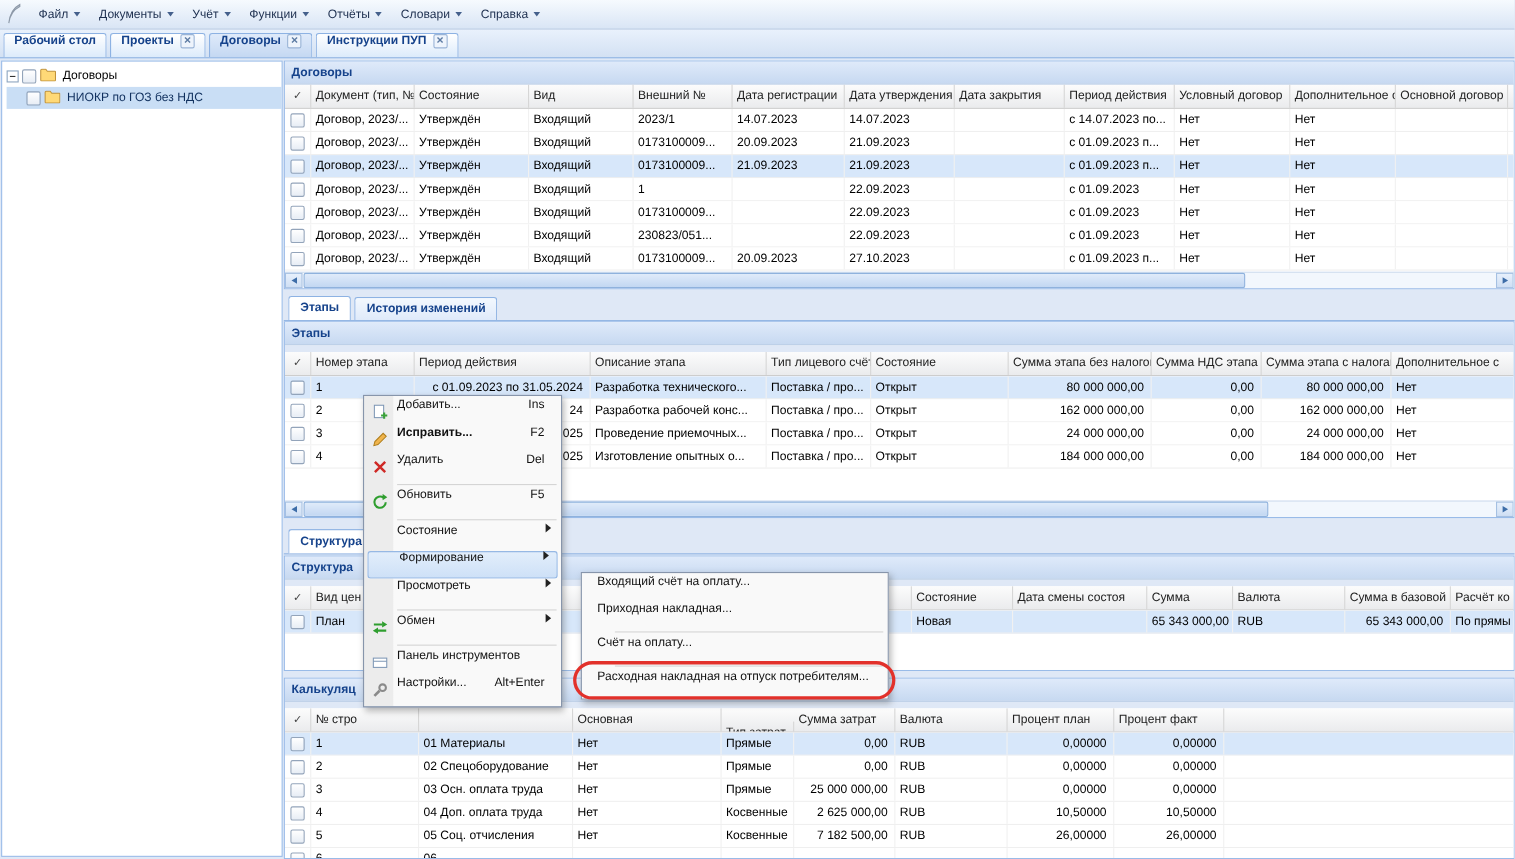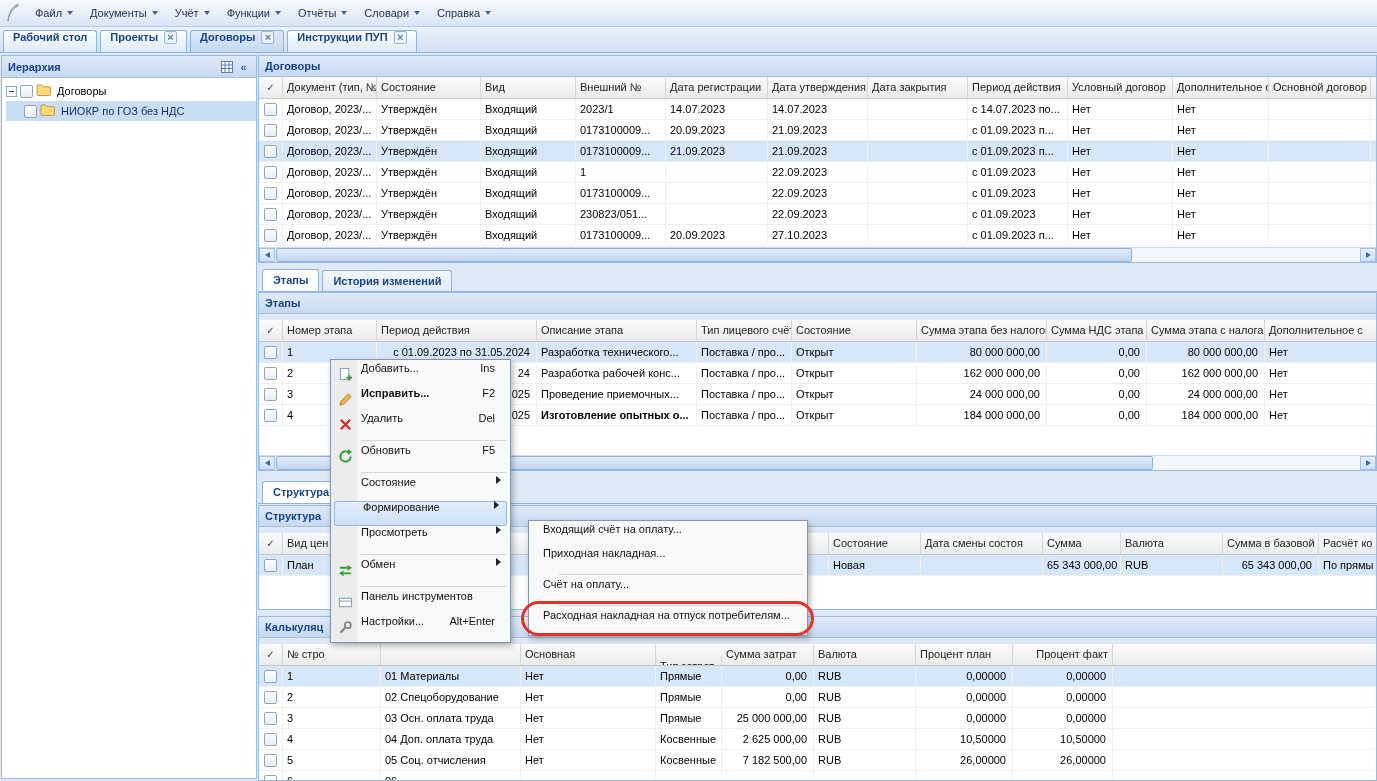--- a/index.html
+++ b/index.html
@@ -138,31 +138,20 @@
         <span>Договоры</span>
         <span class="tab-close">×</span>
       </div>
       <div class="wtab">
         <span>Инструкции ПУП</span>
         <span class="tab-close">×</span>
       </div>
     </div>
 
   <div class="hier">
-    <div class="panel-hdr">
-      <span>Иерархия</span>
-      <span class="sp"></span>
-      <span class="hdr-btn">
-        <svg width="12" height="12" viewBox="0 0 12 12">
-            <rect x="0.5" y="0.5" width="11" height="11" fill="#fff" stroke="#5b7fae"></rect>
-            <path d="M0.5 4h11M0.5 7.5h11M4 0.5v11M8 0.5v11" stroke="#5b7fae" fill="none"></path>
-          </svg>
-      </span>
-      <span class="hdr-btn">«</span>
-    </div>
     <div class="tree">
       <div class="tree-row">
         <span class="t-toggle"></span>
         <span class="checkbox"></span>
         <span><svg width="15" height="12" viewBox="0 0 16 13">
               <path d="M1 3.5V2a1 1 0 0 1 1-1h4l1.5 2H15a.5.5 0 0 1 .5.5v8a1 1 0 0 1-1 1H2a1 1 0 0 1-1-1z" fill="#ffd977" stroke="#c0923a"></path>
             </svg></span>
         <span class="t-label">Договоры</span>
       </div>
       <div class="tree-row selected">
@@ -389,21 +378,21 @@
           <div class="g-cell right" style="width: 100px;">0,00</div>
           <div class="g-cell right" style="width: 118px;">24 000 000,00</div>
           <div class="g-cell" style="flex: 1 1 0%; border-right: none;">Нет</div>
         </div>
         <div class="g-row">
           <div class="g-cell chk" style="width: 24px;">
             <span class="checkbox"></span>
           </div>
           <div class="g-cell" style="width: 94px;">4</div>
           <div class="g-cell right" style="width: 160px;">025</div>
-          <div class="g-cell" style="width: 160px; font-weight: bold;">Изготовление опытных о...</div>
+          <div class="g-cell" style="width: 160px;">Изготовление опытных о...</div>
           <div class="g-cell" style="width: 95px;">Поставка / про...</div>
           <div class="g-cell" style="width: 125px;">Открыт</div>
           <div class="g-cell right" style="width: 130px;">184 000 000,00</div>
           <div class="g-cell right" style="width: 100px;">0,00</div>
           <div class="g-cell right" style="width: 118px;">184 000 000,00</div>
           <div class="g-cell" style="flex: 1 1 0%; border-right: none;">Нет</div>
         </div>
       </div>
     <div class="hscroll">
       <div class="sb-btn">
@@ -458,21 +447,21 @@
     <div class="p-gap"></div>
     <div class="grid-head">
         <div class="gh-cell chk" style="width: 24px;">✓</div>
         <div class="gh-cell" style="width: 98px;">№ стро</div>
         <div class="gh-cell" style="width: 140px;"></div>
         <div class="gh-cell" style="width: 135px;">Основная</div>
         <div class="gh-cell" style="width: 66px; margin-top: 12px;">Тип затрат</div>
         <div class="gh-cell" style="width: 92px;">Сумма затрат</div>
         <div class="gh-cell" style="width: 102px;">Валюта</div>
         <div class="gh-cell" style="width: 97px;">Процент план</div>
-        <div class="gh-cell" style="width: 100px; text-align: right;">Процент факт</div>
+        <div class="gh-cell" style="width: 100px;">Процент факт</div>
         <div class="gh-cell" style="flex: 1 1 0%; border-right: none;"></div>
       </div>
     <div class="grid-body">
         <div class="g-row selected">
           <div class="g-cell chk" style="width: 24px;">
             <span class="checkbox"></span>
           </div>
           <div class="g-cell" style="width: 98px;">1</div>
           <div class="g-cell" style="width: 140px;">01 Материалы</div>
           <div class="g-cell" style="width: 135px;">Нет</div>

